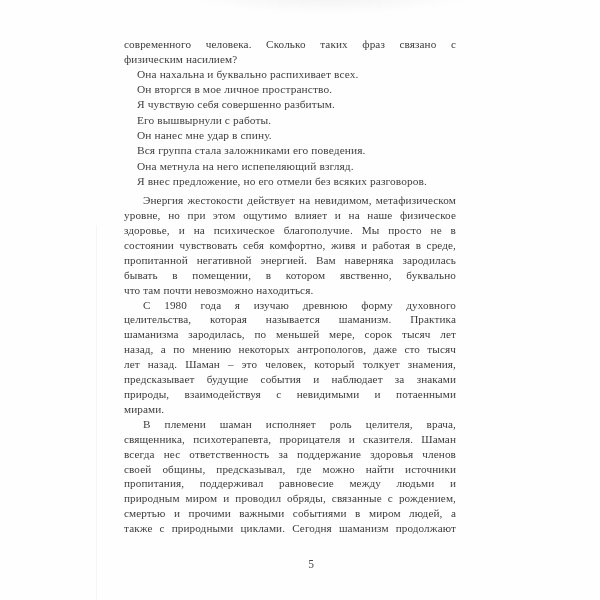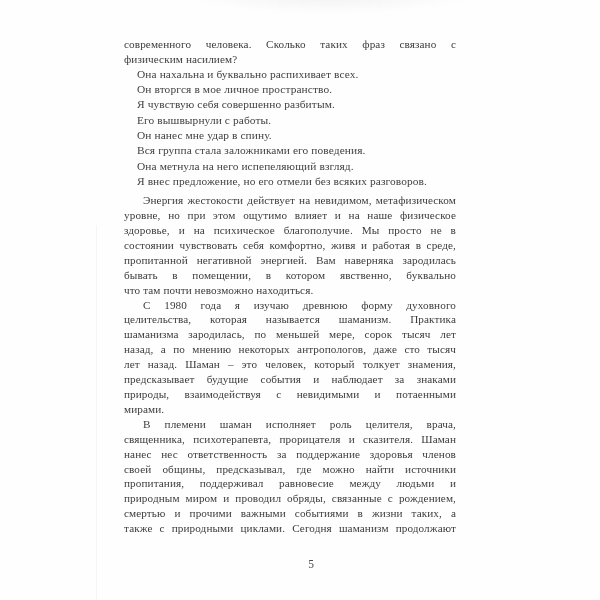--- a/index.html
+++ b/index.html
@@ -99,21 +99,21 @@
       <div class="line just indent">С 1980 года я изучаю древнюю форму духовного</div>
       <div class="line just">целительства, которая называется шаманизм. Практика</div>
       <div class="line just">шаманизма зародилась, по меньшей мере, сорок тысяч лет</div>
       <div class="line just">назад, а по мнению некоторых антропологов, даже сто тысяч</div>
       <div class="line just">лет назад. Шаман – это человек, который толкует знамения,</div>
       <div class="line just">предсказывает будущие события и наблюдает за знаками</div>
       <div class="line just">природы, взаимодействуя с невидимыми и потаенными</div>
       <div class="line">мирами.</div>
       <div class="line just indent">В племени шаман исполняет роль целителя, врача,</div>
       <div class="line just">священника, психотерапевта, прорицателя и сказителя. Шаман</div>
-      <div class="line just">нанес нес ответственность за поддержание здоровья членов</div>
+      <div class="line just">всегда нес ответственность за поддержание здоровья членов</div>
       <div class="line just">своей общины, предсказывал, где можно найти источники</div>
       <div class="line just">пропитания, поддерживал равновесие между людьми и</div>
       <div class="line just">природным миром и проводил обряды, связанные с рождением,</div>
-      <div class="line just">смертью и прочими важными событиями в жизни таких, а</div>
+      <div class="line just">смертью и прочими важными событиями в миром людей, а</div>
       <div class="line just">также с природными циклами. Сегодня шаманизм продолжают</div>
     </div>
   <div class="page-number">5</div>
 </div>
 
 </body></html>

